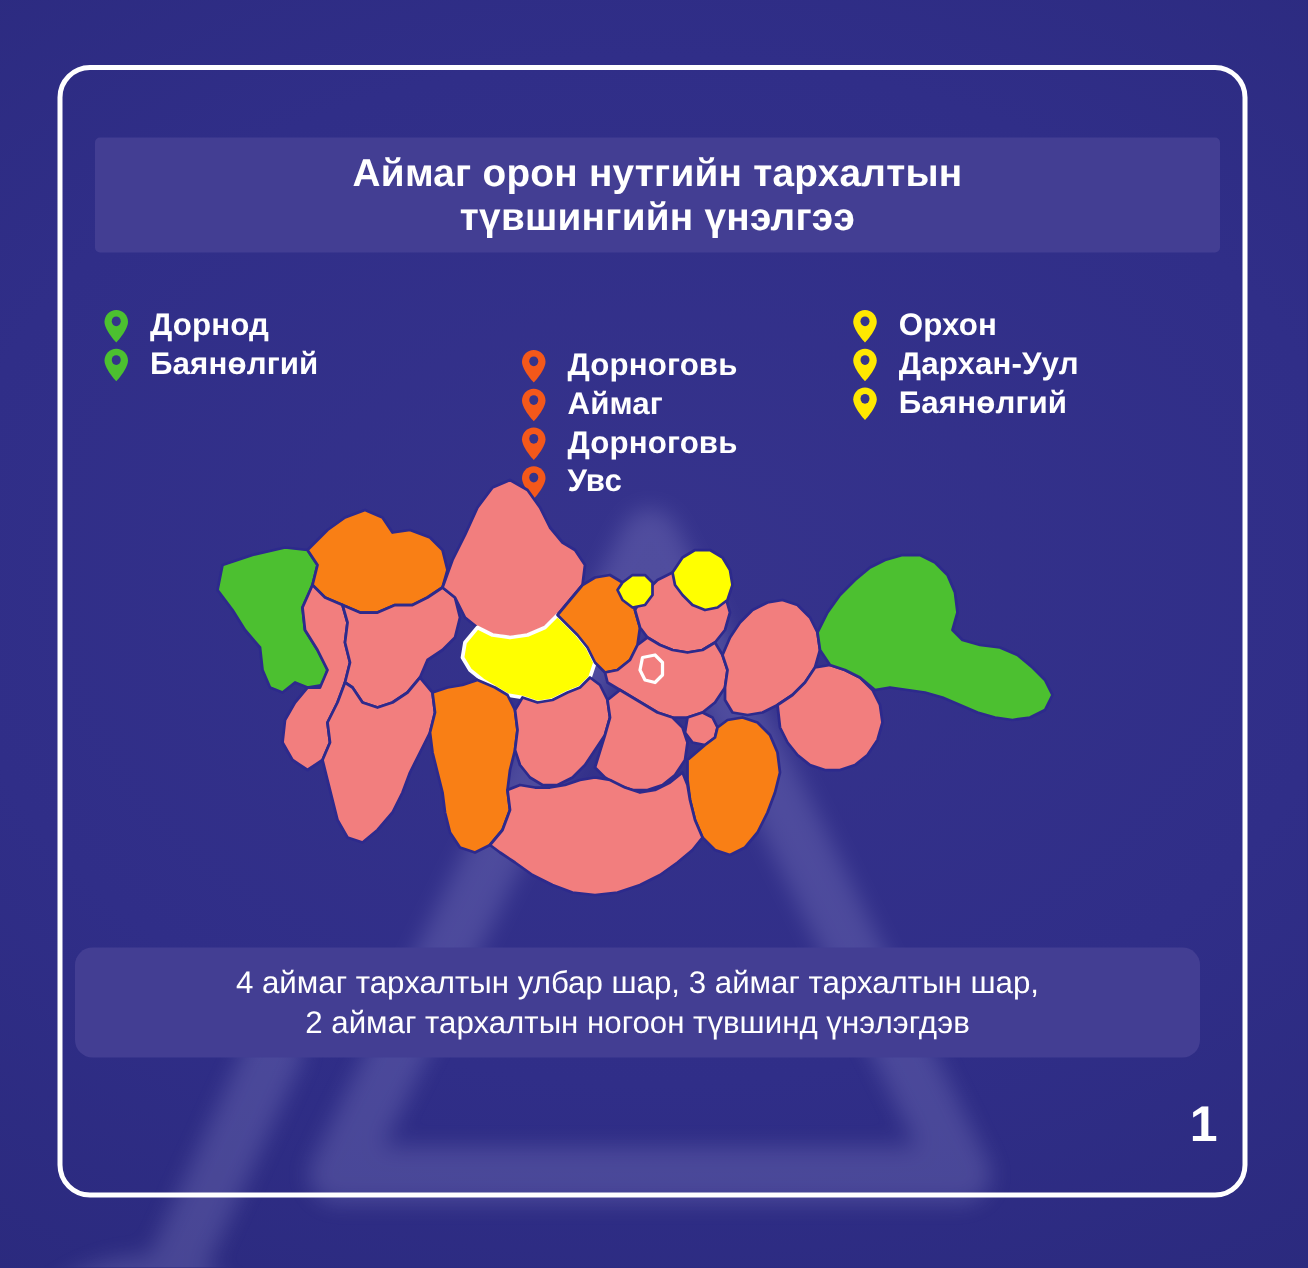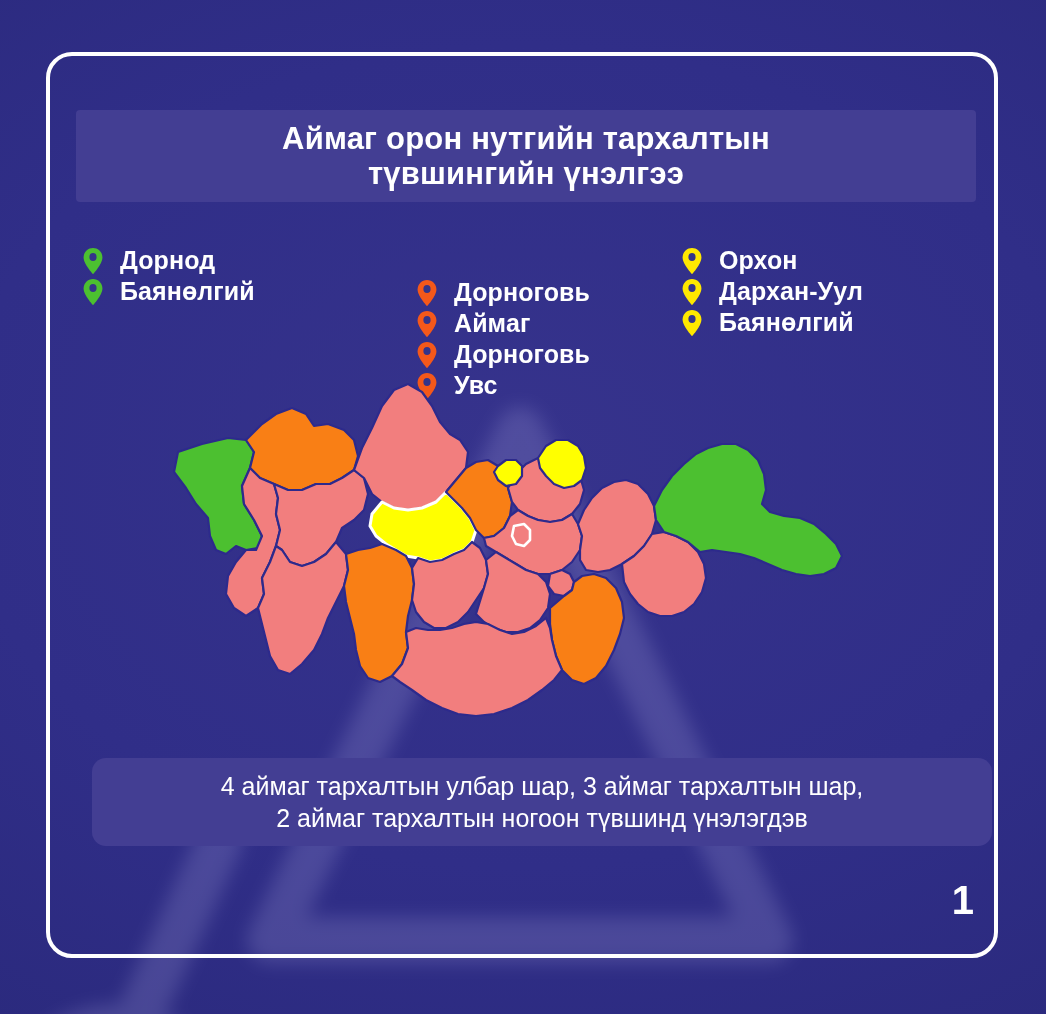--- a/index.html
+++ b/index.html
@@ -97,21 +97,21 @@
   #map-wrap{
     position:absolute;
     left:150px;top:378px;
     width:800px;height:362px;
   }
   #map-wrap svg{display:block;width:100%;height:100%;}
 
   
   #caption-bar{
     position:absolute;
-    left:92px;top:758px;
+    left:60px;top:758px;
     width:900px;height:88px;
     background:#433e93;
     border-radius:14px;
     display:flex;align-items:center;justify-content:center;
     box-sizing:border-box;padding:0 14px;
   }
   #caption-text{
     color:#ffffff;
     font-size:25px;
     line-height:1.28;

